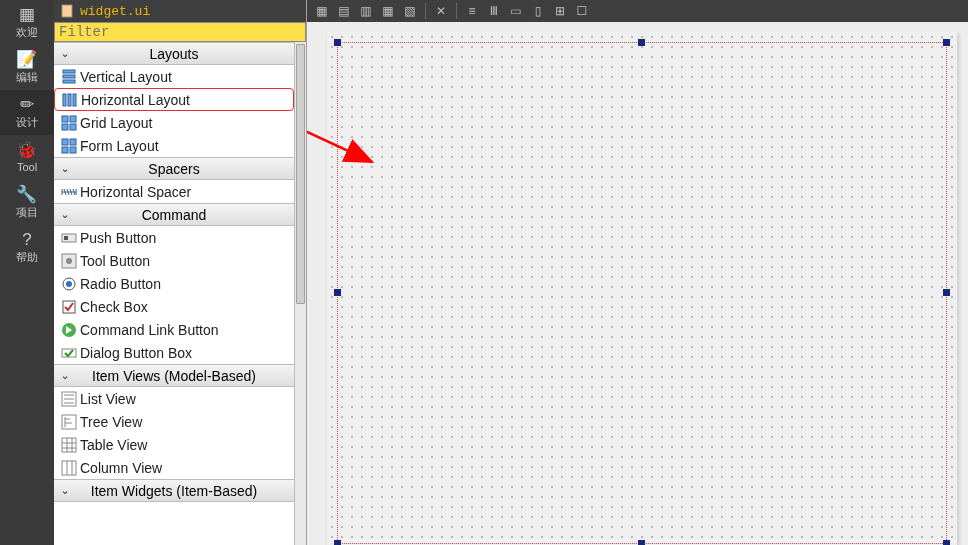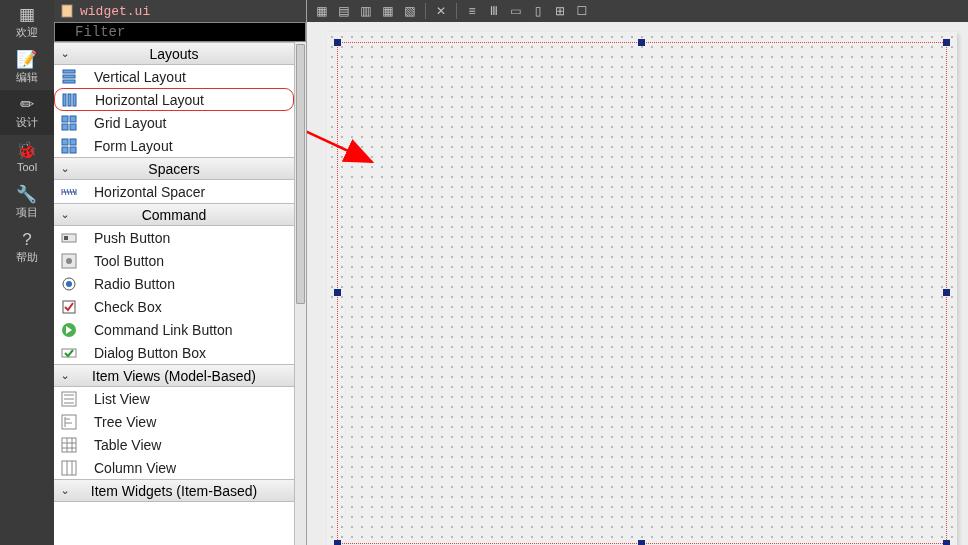--- a/index.html
+++ b/index.html
@@ -45,33 +45,33 @@
 .tab-row {
   height: 22px;
   background: #3f3f3f;
   display: flex;
   align-items: center;
   padding-left: 6px;
   gap: 6px;
 }
 .tab-row .file-icon { width: 14px; height: 14px; display: inline-flex; align-items:center; justify-content:center;}
 .tab-row .file-name {
-  color: #fca5a5;
+  color: #eab308;
   font-family: "Courier New", monospace;
   font-size: 13px;
 }
 .filter-input {
   width: 100%;
   height: 20px;
   border: 1px solid #888;
-  padding: 1px 20px;
+  padding: 1px 4px;
   font-family: "Courier New", monospace;
   font-size: 14px;
   color: #777;
-  background: #000000;
+  background: #fde047;
 }
 .widget-list {
   flex: 1;
   overflow: hidden;
   position: relative;
   background: #fff;
 }
 .wl-inner {
   position: absolute;
   left: 0; right: 12px; top: 0;
@@ -106,28 +106,28 @@
   display: inline-flex; justify-content:center;
   font-size: 11px;
   color: #333;
 }
 .cat-header .cat-label { flex:1; text-align:center; padding-right:22px; }
 .w-item {
   height: 23px;
   display: flex;
   align-items: center;
   padding-left: 6px;
-  gap: 16px;
+  gap: 2px;
   font-size: 14px;
   color: #222;
   cursor: grab;
 }
 .w-item.highlight {
   border: 1.5px solid #e03030;
-  border-radius: 9px;
+  border-radius: 4px;
 }
 .w-icon {
   width: 18px; height: 18px;
   display:inline-flex; align-items:center; justify-content:center;
   font-size: 14px;
 }
 
 
 .right-side {
   flex: 1;

